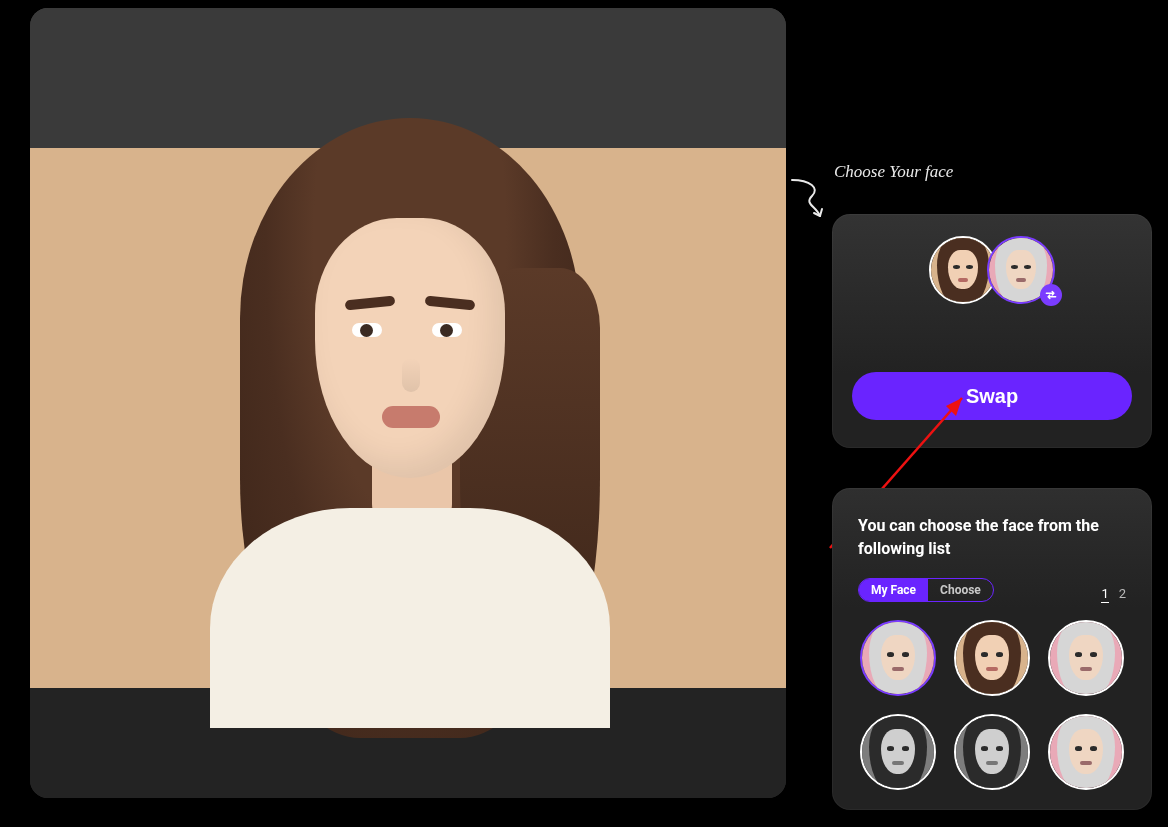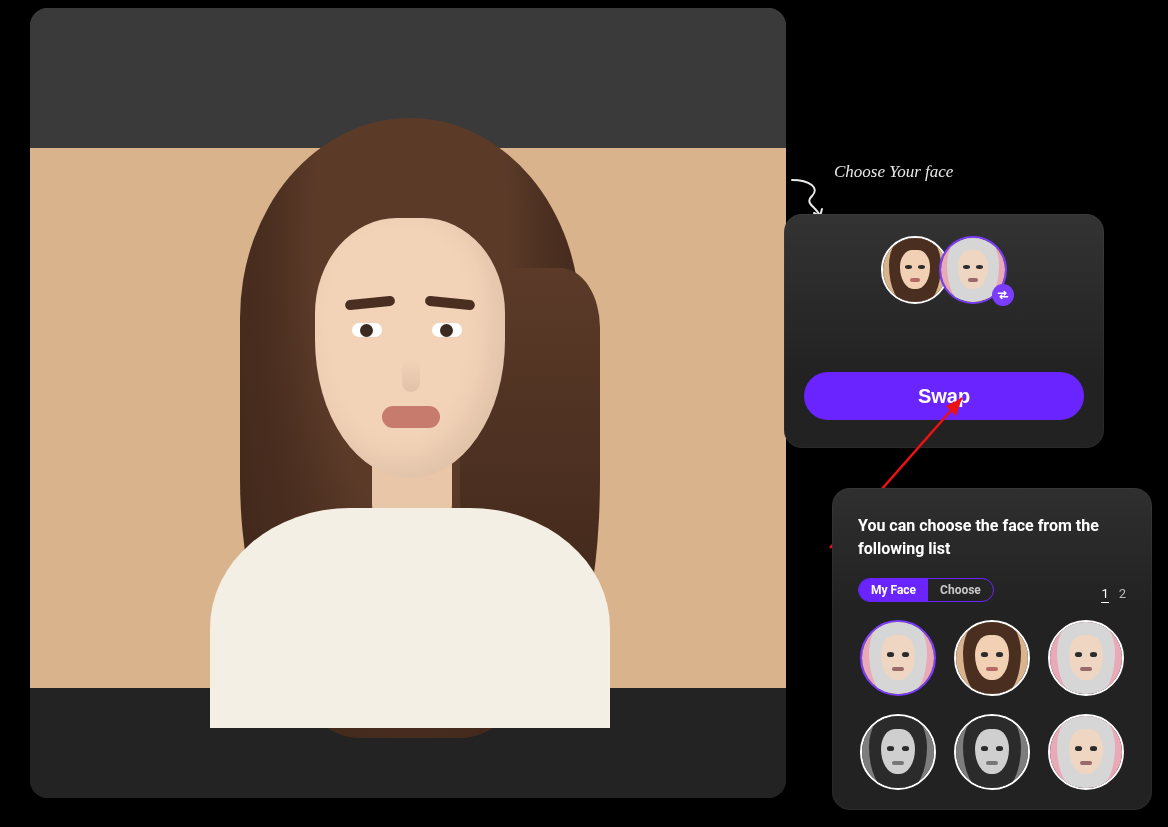--- a/index.html
+++ b/index.html
@@ -22,21 +22,21 @@
   .portrait .nose{position:absolute;left:372px;top:210px;width:18px;height:34px;border-radius:10px;background:linear-gradient(180deg,rgba(0,0,0,.0),rgba(0,0,0,.08));}
   .portrait .lips{position:absolute;left:352px;top:258px;width:58px;height:22px;border-radius:20px;background:#c77b6d;}
   .portrait .neck{position:absolute;left:342px;top:310px;width:80px;height:70px;background:#eac6a9;border-radius:0 0 24px 24px;}
   .portrait .shirt{position:absolute;left:180px;top:360px;width:400px;height:220px;background:#f4efe4;border-radius:140px 140px 0 0/120px 120px 0 0;}
   .portrait .hair-side{position:absolute;left:430px;top:120px;width:140px;height:430px;background:linear-gradient(180deg,#5b3a28,#3b2418);border-radius:60px 40px 60px 60px/120px 60px 220px 220px;}
   
   .hint{position:absolute;left:790px;top:162px;color:#e9e9e9;font-family:"Comic Sans MS","Segoe Script",cursive;font-style:italic;font-size:17px;}
   .curl{position:absolute;left:790px;top:178px;width:40px;height:50px;}
   .curl svg{overflow:visible;}
   
-  .swap{left:784px;top:214px;width:320px;height:234px;background:linear-gradient(180deg,#333 0,#222 160px);}
+  .swap{left:832px;top:214px;width:320px;height:234px;background:linear-gradient(180deg,#333 0,#222 160px);}
   .pair{position:absolute;left:0;right:0;top:22px;display:flex;justify-content:center;align-items:center;}
   .avatar{width:64px;height:64px;border-radius:50%;border:2px solid #fff;overflow:hidden;position:relative;background:#222;}
   .avatar + .avatar{margin-left:-10px;}
   .avatar.swap-target{border-color:#7a3cff;}
   .badge{position:absolute;right:90px;top:70px;width:22px;height:22px;border-radius:50%;background:#7a3cff;display:flex;align-items:center;justify-content:center;}
   .badge svg{width:14px;height:14px;}
   .swap .pairwrap{position:relative;height:92px;}
   .swap-btn{position:absolute;left:20px;right:20px;bottom:28px;height:48px;border:none;border-radius:26px;background:#6a24ff;color:#fff;font-size:20px;font-weight:700;cursor:pointer;}
   
   .arrow{position:absolute;left:820px;top:388px;width:170px;height:170px;pointer-events:none;}

